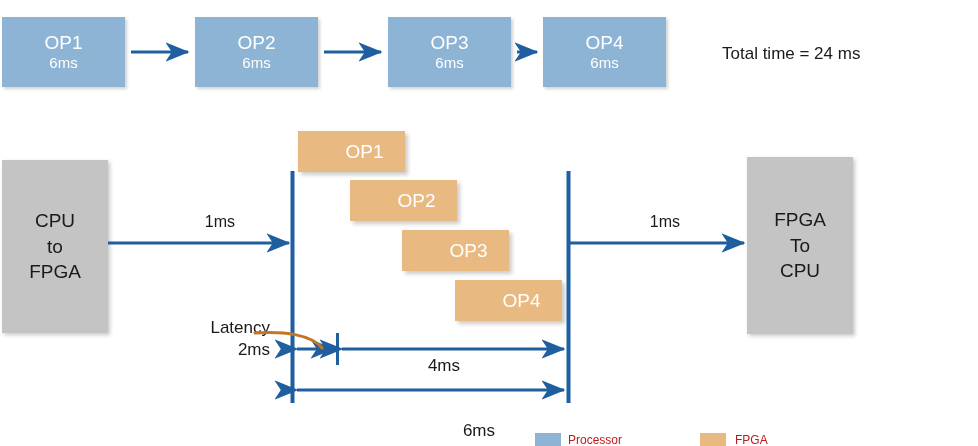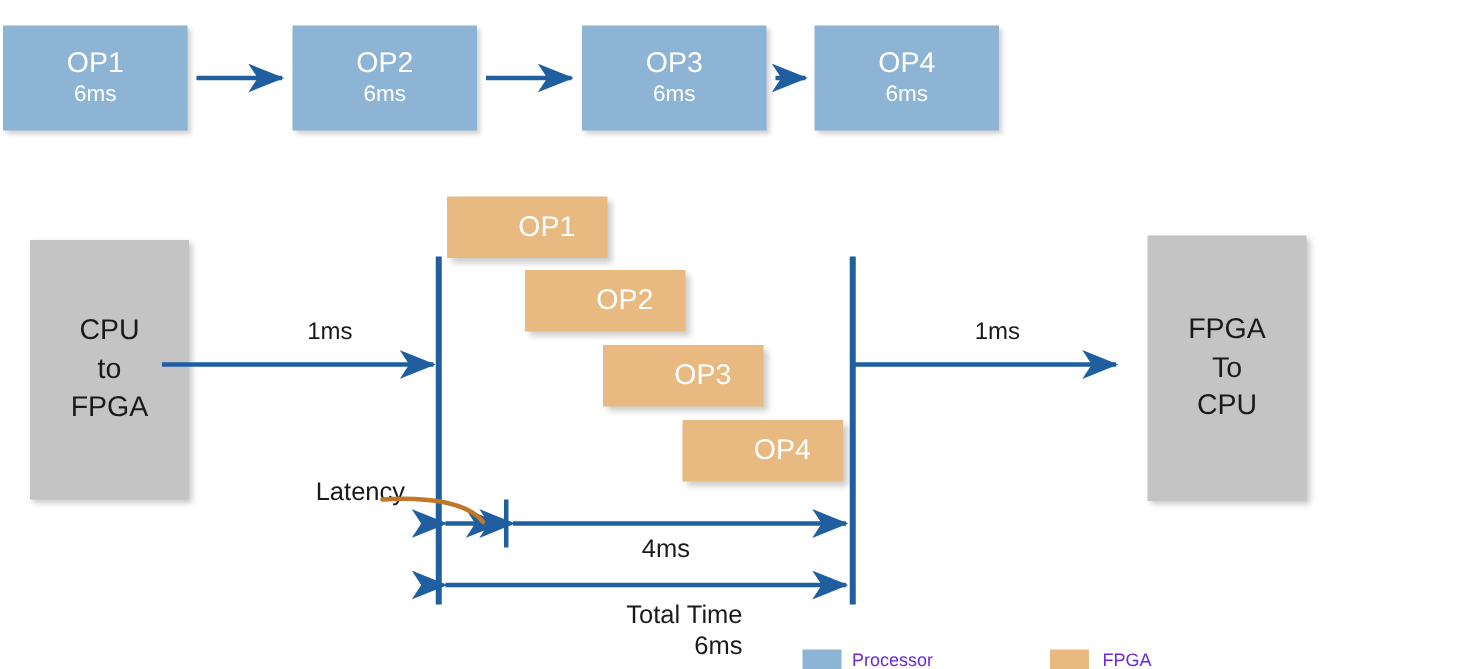--- a/index.html
+++ b/index.html
@@ -48,21 +48,20 @@
     position: absolute;
     background: #C4C4C4;
     color: #1a1a1a;
     display: flex;
     flex-direction: column;
     align-items: center;
     justify-content: center;
     font-size: 19px;
     line-height: 1.35;
     box-shadow: 2px 2px 4px rgba(0,0,0,0.22);
-    margin-left: 18px;
   }
 
   
   .op-box {
     position: absolute;
     background: #E8B980;
     color: #ffffff;
     display: flex;
     align-items: center;
     justify-content: center;
@@ -83,21 +82,21 @@
 
   
   .legend-swatch {
     position: absolute;
     width: 26px;
     height: 14px;
   }
   .legend-label {
     position: absolute;
     font-size: 12px;
-    color: #6d28d9;
+    color: #b91c1c;
     white-space: nowrap;
   }
   .watermark {
     position: absolute;
     font-size: 16px;
     color: #BBE3B4;
     white-space: nowrap;
   }
   svg.overlay {
     position: absolute;
@@ -122,20 +121,21 @@
   </div>
   <div class="serial-box" style="left:388px; top:2px; width:123px; height:70px;">
     <span class="bname">OP3</span>
     <span class="btime">6ms</span>
   </div>
   <div class="serial-box" style="left:543px; top:2px; width:123px; height:70px;">
     <span class="bname">OP4</span>
     <span class="btime">6ms</span>
   </div>
 
+  <div class="total-time-label" style="left:722px; top:29px;">Total time = 24 ms</div>
 
   <div class="grey-box" style="left:2px; top:145px; width:106px; height:173px;">
     <span>CPU</span>
     <span>to</span>
     <span>FPGA</span>
   </div>
 
   <div class="grey-box" style="left:747px; top:142px; width:106px; height:177px;">
     <span>FPGA</span>
     <span>To</span>
@@ -152,24 +152,24 @@
     <span>OP3</span>
   </div>
   <div class="op-box" style="left:455px; top:265px; width:107px; height:41px;">
     <span>OP4</span>
   </div>
 
   <div class="lbl" style="left:175px; top:198px; width:60px;">1ms</div>
   <div class="lbl" style="left:620px; top:198px; width:60px;">1ms</div>
 
   <div class="lbl big" style="left:160px; top:303px; width:110px;">Latency</div>
+  <div class="lbl big" style="left:160px; top:325px; width:110px;">2ms</div>
 
   <div class="lbl big" style="left:400px; top:341px; width:60px;">4ms</div>
 
-  <div class="lbl big" style="left:375px; top:385px; width:120px;">Total Time</div>
   <div class="lbl big" style="left:375px; top:406px; width:120px;">6ms</div>
 
   <div class="legend-swatch" style="left:535px; top:418px; background:#8DB4D4;"></div>
   <div class="legend-label" style="left:568px; top:418px;">Processor</div>
 
   <div class="legend-swatch" style="left:700px; top:418px; background:#E8B980;"></div>
   <div class="legend-label" style="left:735px; top:418px;">FPGA</div>
 
 
   <svg class="overlay" viewBox="0 0 978 446">

